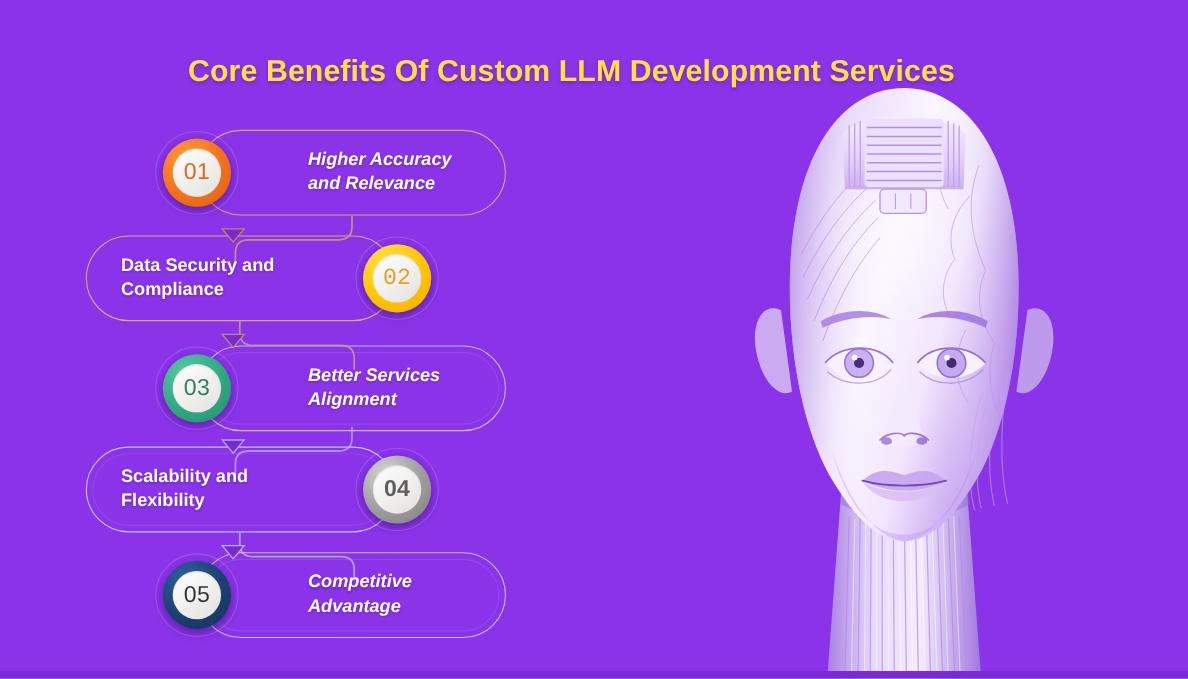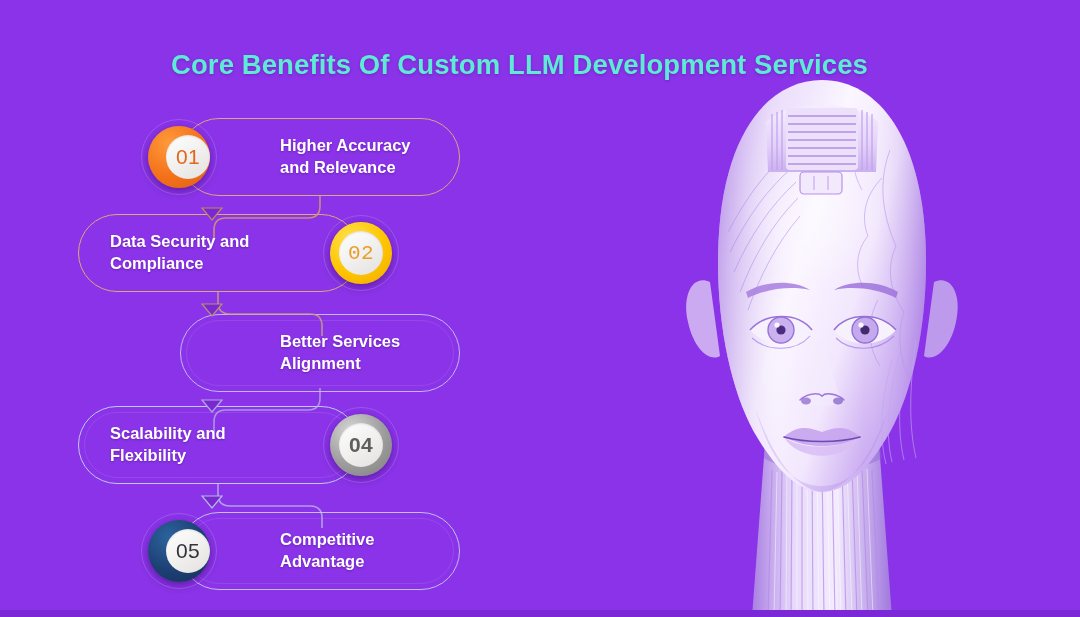--- a/index.html
+++ b/index.html
@@ -26,21 +26,21 @@
   }
 
   
   .title {
     position:absolute;
     top:49px; left:0; width:1039px;
     text-align:center;
     font-size:27.5px;
     font-weight:bold;
     letter-spacing:0.1px;
-    color:#5eead4;
+    color:#fde047;
     text-shadow:0 1px 3px rgba(60,0,110,.30);
     white-space:nowrap;
   }
 
   
   .steps {
     position:absolute;
     left:0; top:110px;
     width:520px; height:490px;
   }
@@ -81,21 +81,21 @@
     position:absolute;
     top:50%;
     width:62px; height:62px;
     margin-top:-31px;
     border-radius:50%;
     display:flex;
     align-items:center; justify-content:center;
     z-index:4;
     box-shadow:0 3px 9px rgba(40,0,80,.45);
   }
-  .step.odd  .badge { left:-32px;justify-content:flex-end; }
+  .step.odd  .badge { left:-32px; }
   .step.even .badge { right:-32px; }
 
   .badge .inner {
     width:44px; height:44px;
     border-radius:50%;
     background:linear-gradient(145deg,#FFFFFF 0%,#F0EFEE 55%,#E3E1DF 100%);
     display:flex; align-items:center; justify-content:center;
     font-size:21px;
     font-weight:500;
     letter-spacing:0.3px;
@@ -115,21 +115,21 @@
   .label {
     position:absolute;
     font-size:16.5px;
     font-weight:bold;
     line-height:1.33;
     color:#FFFFFF;
     text-shadow:0 1px 2px rgba(50,0,95,.35);
     z-index:3;
     white-space:pre-line;
   }
-  .step.odd  .label { left:100px;  top:50%; transform:translateY(-50%); }
+  .step.odd  .label { left:100px;  top:50%; transform:translateY(-50%);font-style:italic; }
   .step.even .label { left:32px;   top:50%; transform:translateY(-50%); }
 
   
   .connector {
     position:absolute;
     left:0; top:0;
     width:520px; height:490px;
     pointer-events:none;
     z-index:1;
   }
@@ -180,34 +180,37 @@
       <div class="pill" style="border-color:#D8A97A;"></div>
       <div class="badge" style="background:radial-gradient(circle at 34% 28%,#FFE14D 0%,#FFC400 55%,#EDA900 100%);font-family:Liberation Mono, monospace;">
         <span class="inner" style="color:#E6A02A;">02</span>
       </div>
       <div class="label">Data Security and
 Compliance</div>
     </div>
 
     <div class="step odd" style="top:204px;">
       <div class="pill glow" style="border-color:#C5B6F2;"></div>
+      <div class="badge" style="background:radial-gradient(circle at 34% 28%,#5CC8A4 0%,#2FA882 55%,#218E6B 100%);">
+        <span class="inner" style="color:#2E7E63;">03</span>
+      </div>
       <div class="label">Better Services
 Alignment</div>
     </div>
 
     <div class="step even" style="top:296px;">
       <div class="pill glow" style="border-color:#BFC8F0;"></div>
       <div class="badge" style="background:radial-gradient(circle at 34% 28%,#D6D6D6 0%,#9C9C9C 55%,#7E7E7E 100%);">
         <span class="inner" style="color:#5E5E5E;font-weight:bold;">04</span>
       </div>
       <div class="label">Scalability and
 Flexibility</div>
     </div>
 
-    <div class="step odd" style="top:402px;">
+    <div class="step odd" style="top:392px;">
       <div class="pill glow" style="border-color:#C6BCEE;"></div>
       <div class="badge" style="background:radial-gradient(circle at 34% 28%,#2C639E 0%,#1D3F72 55%,#15305A 100%);">
         <span class="inner" style="color:#32343A;">05</span>
       </div>
       <div class="label">Competitive
 Advantage</div>
     </div>
 
   </div>
 

